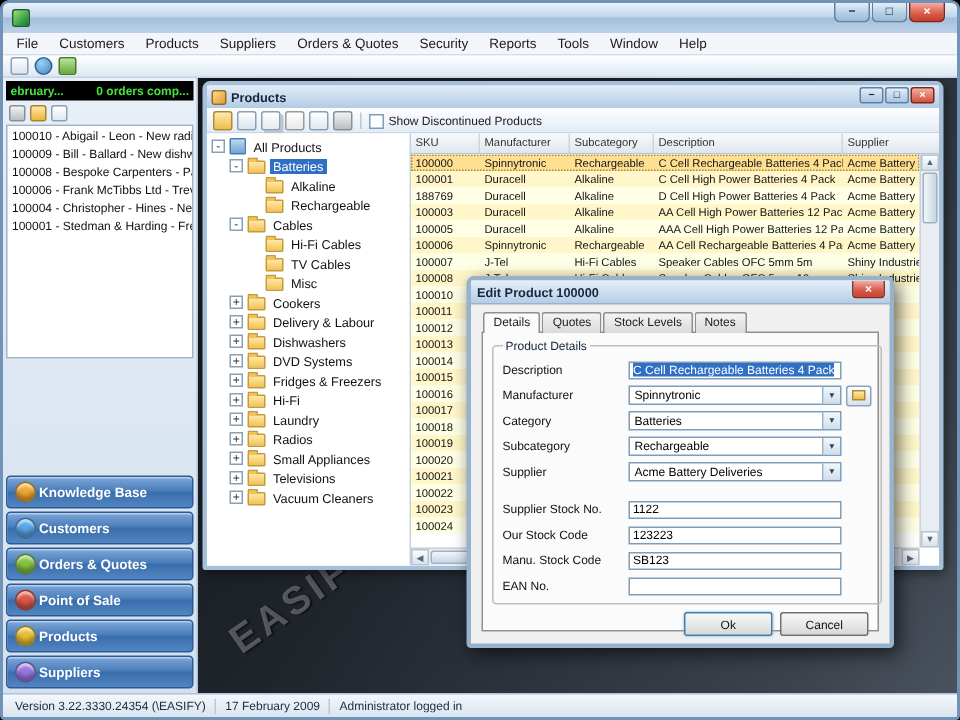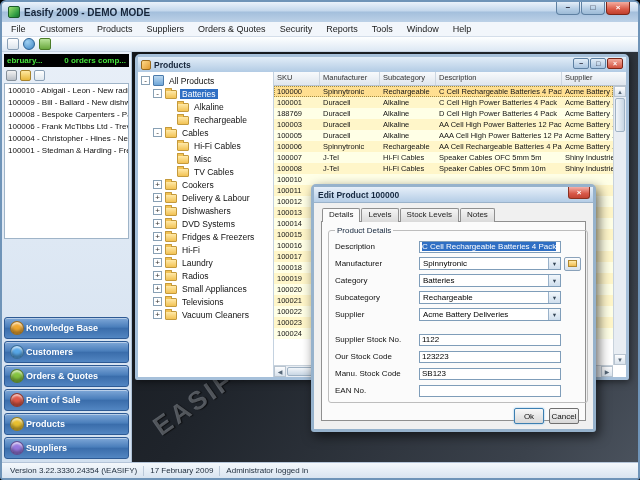--- a/index.html
+++ b/index.html
@@ -116,36 +116,35 @@
   .dlg-row{display:flex;align-items:center;height:15px;margin-top:2px;}
   .dlg-row.gap{margin-top:10px;}
   .dlg-label{width:84px;flex:none;font-size:8px;color:#101010;white-space:nowrap;overflow:hidden;}
   .textbox{width:142px;height:12px;background:#fff;border:1px solid #7f9db9;font-size:8px;line-height:10px;padding:0 2px;overflow:hidden;white-space:nowrap;}
   .seltext{background:#2f6fc4;color:#fff;}
   .combobox{width:142px;height:13px;background:#fff;border:1px solid #7f9db9;display:flex;align-items:center;font-size:8px;position:relative;padding:0 14px 0 3px;white-space:nowrap;overflow:hidden;}
   .cb-arrow{position:absolute;right:0;top:0;bottom:0;width:12px;background:linear-gradient(#f2f7fb,#cfdeed);border-left:1px solid #9ab2ca;font-size:5.5px;color:#345;display:flex;align-items:center;justify-content:center;}
   .side-btn{width:17px;height:14px;margin-left:3px;flex:none;background:linear-gradient(#fdfdfd,#d8e2ec);border:1px solid #8aa2ba;border-radius:2px;display:flex;align-items:center;justify-content:center;}
   .side-glyph{width:9px;height:7px;background:linear-gradient(#ffe9a8,#f0bc50);border:1px solid #b08830;}
   .dlg-buttons{display:flex;justify-content:flex-end;gap:5px;margin-top:5px;}
-  .dlg-btn{width:30px;height:16px;font-size:8px;display:flex;align-items:center;justify-content:center;background:linear-gradient(#f8f8f8,#d8d8d8);border:1px solid #707070;border-radius:2px;color:#101010;}
+  .dlg-btn{width:59px;height:16px;font-size:8px;display:flex;align-items:center;justify-content:center;background:linear-gradient(#f8f8f8,#d8d8d8);border:1px solid #707070;border-radius:2px;color:#101010;}
   .dlg-btn.primary{border-color:#3c7fb1;box-shadow:0 0 2px #7ab8e8;}
 
   
   .statusbar{height:16px;flex:none;display:flex;align-items:center;background:linear-gradient(#f4f8fc,#d9e4f0);border-top:1px solid #b4c4d8;font-size:8px;color:#1c2a3a;padding:0 2px;}
   .status-seg{padding:0 6px;white-space:nowrap;overflow:hidden;}
   .status-sep{width:1px;height:10px;background:#bac8d8;flex:none;}
 </style>
 </head>
 <body>
 
 <div class="window" data-name="app-window">
 
   <div class="titlebar" data-name="titlebar">
     <div class="app-icon" data-name="app-icon"></div>
-    <span data-name="window-title">Easify 2009 - DEMO MODE</span>
     <div class="win-buttons" data-name="window-controls">
       <div class="win-btn" data-name="minimize-button">−</div>
       <div class="win-btn" data-name="maximize-button">□</div>
       <div class="win-btn close" data-name="close-button">×</div>
     </div>
   </div>
 
   <div class="menubar" id="menubar" data-name="menubar">
       <div class="menu-item" data-name="menu-file">File</div>
       <div class="menu-item" data-name="menu-customers">Customers</div>
@@ -220,20 +219,31 @@
       <div class="pw" data-name="products-window">
         <div class="pw-titlebar" data-name="products-window-titlebar">
           <div class="pw-icon" data-name="products-window-icon"></div>
           <span data-name="products-window-title">Products</span>
           <div class="pw-buttons" data-name="products-window-controls">
             <div class="pw-btn" data-name="products-minimize-button">−</div>
             <div class="pw-btn" data-name="products-maximize-button">□</div>
             <div class="pw-btn close" data-name="products-close-button">×</div>
           </div>
         </div>
+        <div class="pw-toolbar" id="pw-toolbar" data-name="products-toolbar">
+            <div class="tbico" data-name="new-product-icon"></div>
+            <div class="tbico" data-name="edit-product-icon"></div>
+            <div class="tbico" data-name="copy-product-icon"></div>
+            <div class="tbico" data-name="delete-product-icon"></div>
+            <div class="tbico" data-name="refresh-products-icon"></div>
+            <div class="tbico" data-name="print-products-icon"></div>
+            <div class="separator"></div>
+            <div class="checkbox" data-name="show-discontinued-checkbox"></div>
+            <span data-name="show-discontinued-label">Show Discontinued Products</span>
+          </div>
         <div class="pw-body" data-name="products-body">
           <div class="tree" id="tree" data-name="category-tree">
               <div class="trow" data-name="tree-item-all-products" style="padding-left: 3px;">
                 <span class="expander" data-name="expander-icon">-</span>
                 <span class="rooticon" data-name="all-products-icon"></span>
                 <span class="tlabel" data-name="tree-item-label">All Products</span>
               </div>
               <div class="trow tsel" data-name="tree-item-batteries" style="padding-left: 15px;">
                 <span class="expander" data-name="expander-icon">-</span>
                 <span class="foldericon" data-name="folder-icon"></span>
@@ -252,29 +262,29 @@
               <div class="trow" data-name="tree-item-cables" style="padding-left: 15px;">
                 <span class="expander" data-name="expander-icon">-</span>
                 <span class="foldericon" data-name="folder-icon"></span>
                 <span class="tlabel" data-name="tree-item-label">Cables</span>
               </div>
               <div class="trow" data-name="tree-item-hi-fi-cables" style="padding-left: 27px;">
                 <span class="exp-space"></span>
                 <span class="foldericon" data-name="folder-icon"></span>
                 <span class="tlabel" data-name="tree-item-label">Hi-Fi Cables</span>
               </div>
+              <div class="trow" data-name="tree-item-tv-cables" style="padding-left: 27px;">
+                <span class="exp-space"></span>
+                <span class="foldericon" data-name="folder-icon"></span>
+                <span class="tlabel" data-name="tree-item-label">TV Cables</span>
+              </div>
               <div class="trow" data-name="tree-item-misc" style="padding-left: 27px;">
                 <span class="exp-space"></span>
                 <span class="foldericon" data-name="folder-icon"></span>
                 <span class="tlabel" data-name="tree-item-label">Misc</span>
-              </div>
-              <div class="trow" data-name="tree-item-tv-cables" style="padding-left: 27px;">
-                <span class="exp-space"></span>
-                <span class="foldericon" data-name="folder-icon"></span>
-                <span class="tlabel" data-name="tree-item-label">TV Cables</span>
               </div>
               <div class="trow" data-name="tree-item-cookers" style="padding-left: 15px;">
                 <span class="expander" data-name="expander-icon">+</span>
                 <span class="foldericon" data-name="folder-icon"></span>
                 <span class="tlabel" data-name="tree-item-label">Cookers</span>
               </div>
               <div class="trow" data-name="tree-item-delivery-labour" style="padding-left: 15px;">
                 <span class="expander" data-name="expander-icon">+</span>
                 <span class="foldericon" data-name="folder-icon"></span>
                 <span class="tlabel" data-name="tree-item-label">Delivery &amp; Labour</span>
@@ -515,21 +525,21 @@
       </div>
 
       <div class="dialog" data-name="edit-product-dialog">
         <div class="dlg-titlebar" data-name="dialog-titlebar">
           <span data-name="dialog-title">Edit Product 100000</span>
           <div class="dlg-close" data-name="dialog-close-button">×</div>
         </div>
         <div class="dlg-body" data-name="dialog-body">
           <div class="dlg-tabs" id="dlg-tabs" data-name="dialog-tabs">
               <div class="dlg-tab active" data-name="tab-details">Details</div>
-              <div class="dlg-tab" data-name="tab-pricing">Levels</div>
+              <div class="dlg-tab" data-name="tab-pricing">Quotes</div>
               <div class="dlg-tab" data-name="tab-stock-levels">Stock Levels</div>
               <div class="dlg-tab" data-name="tab-notes">Notes</div>
             </div>
           <div class="dlg-page" data-name="dialog-tab-page">
             <fieldset class="groupbox" data-name="product-details-group">
               <legend data-name="group-title">Product Details</legend>
               <div id="dlg-fields" data-name="dialog-fields">
                   <div class="dlg-row" data-name="field-row-description">
                     <span class="dlg-label" data-name="field-label-description">Description</span>
                     <div class="textbox" data-name="description-field"><span class="seltext">C Cell Rechargeable Batteries 4 Pack</span></div>

